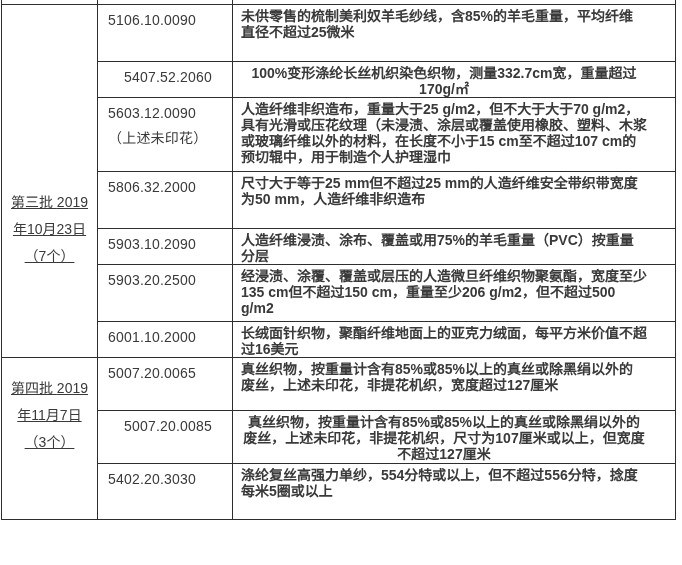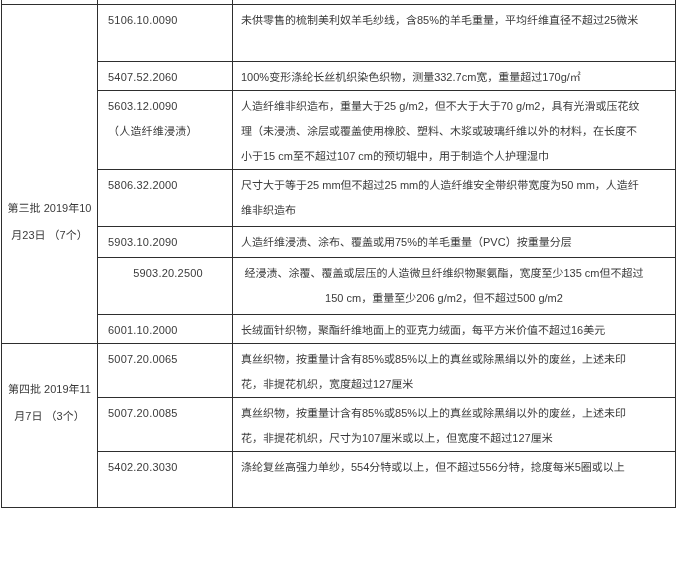--- a/index.html
+++ b/index.html
@@ -15,51 +15,51 @@
     margin-left: 1px;
     width: 674px;
     background: #ffffff;
   }
   col.c-batch { width: 96px; }
   col.c-code  { width: 135px; }
   col.c-desc  { width: 443px; }
   td {
     border: 1px solid #2e2e2e;
     vertical-align: top;
-    font-size: 11px;
+    font-size: 14px;
     overflow: hidden;
     margin-top: 16px;
   }
   
   tr.partial-top td { border-top: none; height: 2px; }
 
   td.code-cell { padding: 3px 4px 0 10px; line-height: 25px; letter-spacing: 0.2px; }
-  td.desc-cell { padding: 3px 28px 0 8px;  line-height: 25px; }
+  td.desc-cell { padding: 3px 28px 0 8px;  line-height: 16px; font-weight: bold; }
 
   td.batch-cell {
     text-align: center;
     vertical-align: middle;
     line-height: 27px;
     padding: 0 3px;
   }
-  td.batch-cell .batch-inner { display: block; }
+  td.batch-cell .batch-inner { display: block; text-decoration: underline; }
   
   td.batch-s0 .batch-inner { padding-top: 96px; }
   td.batch-s1 .batch-inner { padding-bottom: 46px; }
 
   
   tr.r1  td { height: 53px; }
-  tr.r2  td { height: 22px; }
+  tr.r2  td { height: 22px; text-align: center; }
   tr.r3  td { height: 70px; }
   tr.r4  td { height: 53px; }
   tr.r5  td { height: 27px; }
-  tr.r6  td { height: 53px; text-align: center; }
+  tr.r6  td { height: 53px; }
   tr.r7  td { height: 22px; }
   tr.r8  td { height: 49px; }
-  tr.r9  td { height: 49px; }
+  tr.r9  td { height: 49px; text-align: center; }
   tr.r10 td { height: 52px; }
 </style>
 </head>
 <body>
 
 <div class="viewport">
   <table class="tariff">
     <colgroup>
       <col class="c-batch">
       <col class="c-code">
@@ -92,21 +92,21 @@
         <td class="code-cell">
           <div>5407.52.2060</div>
         </td>
         <td class="desc-cell">
           <span>100%变形涤纶长丝机织染色织物，测量332.7cm宽，重量超过170g/㎡</span>
         </td>
       </tr>
       <tr class="r3">
         <td class="code-cell">
           <div>5603.12.0090</div>
-          <div>（人造纤维浸渍）</div>
+          <div>（上述未印花）</div>
         </td>
         <td class="desc-cell">
           <span>人造纤维非织造布，重量大于25 g/m2，但不大于大于70  g/m2，具有光滑或压花纹理（未浸渍、涂层或覆盖使用橡胶、塑料、木浆或玻璃纤维以外的材料，在长度不小于15 cm至不超过107 cm的预切辊中，用于制造个人护理湿巾</span>
         </td>
       </tr>
       <tr class="r4">
         <td class="code-cell">
           <div>5806.32.2000</div>
         </td>
         <td class="desc-cell">

